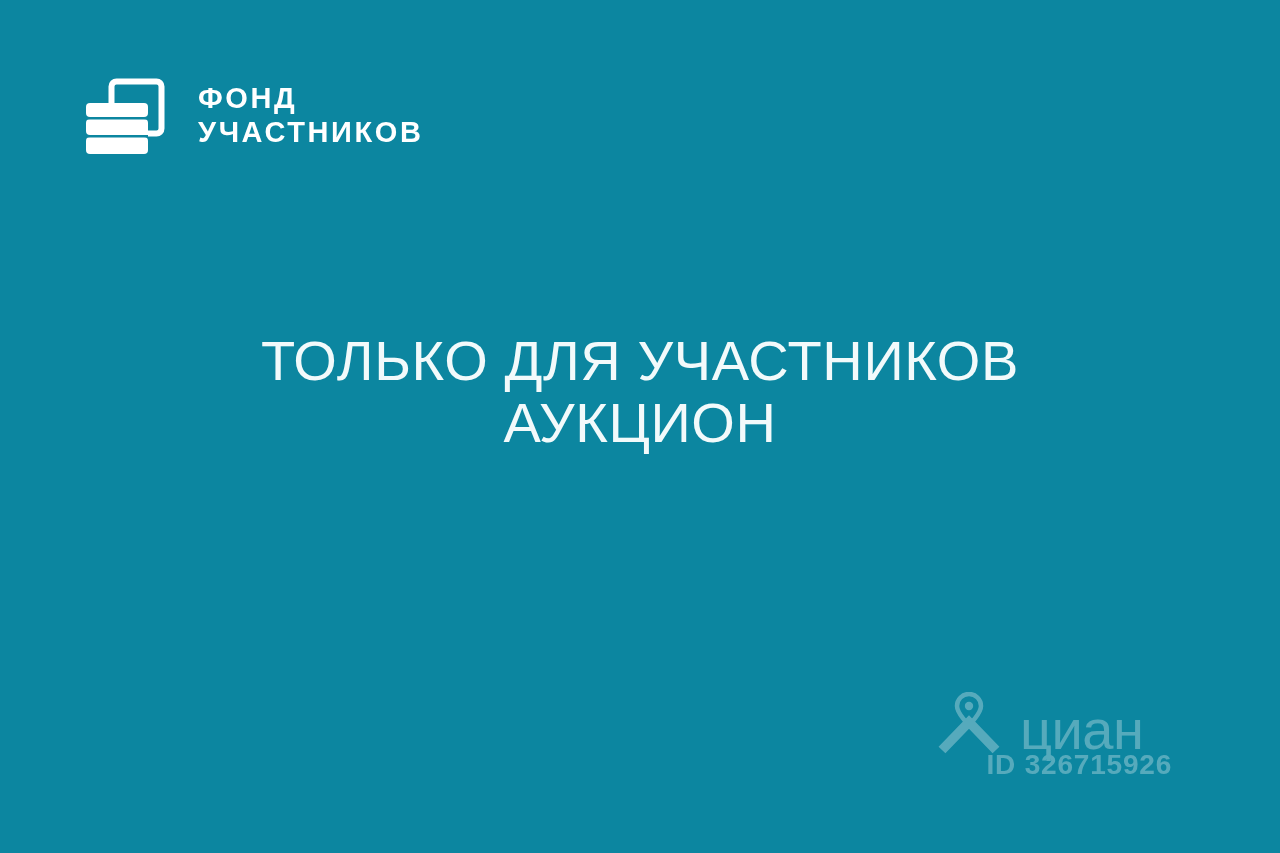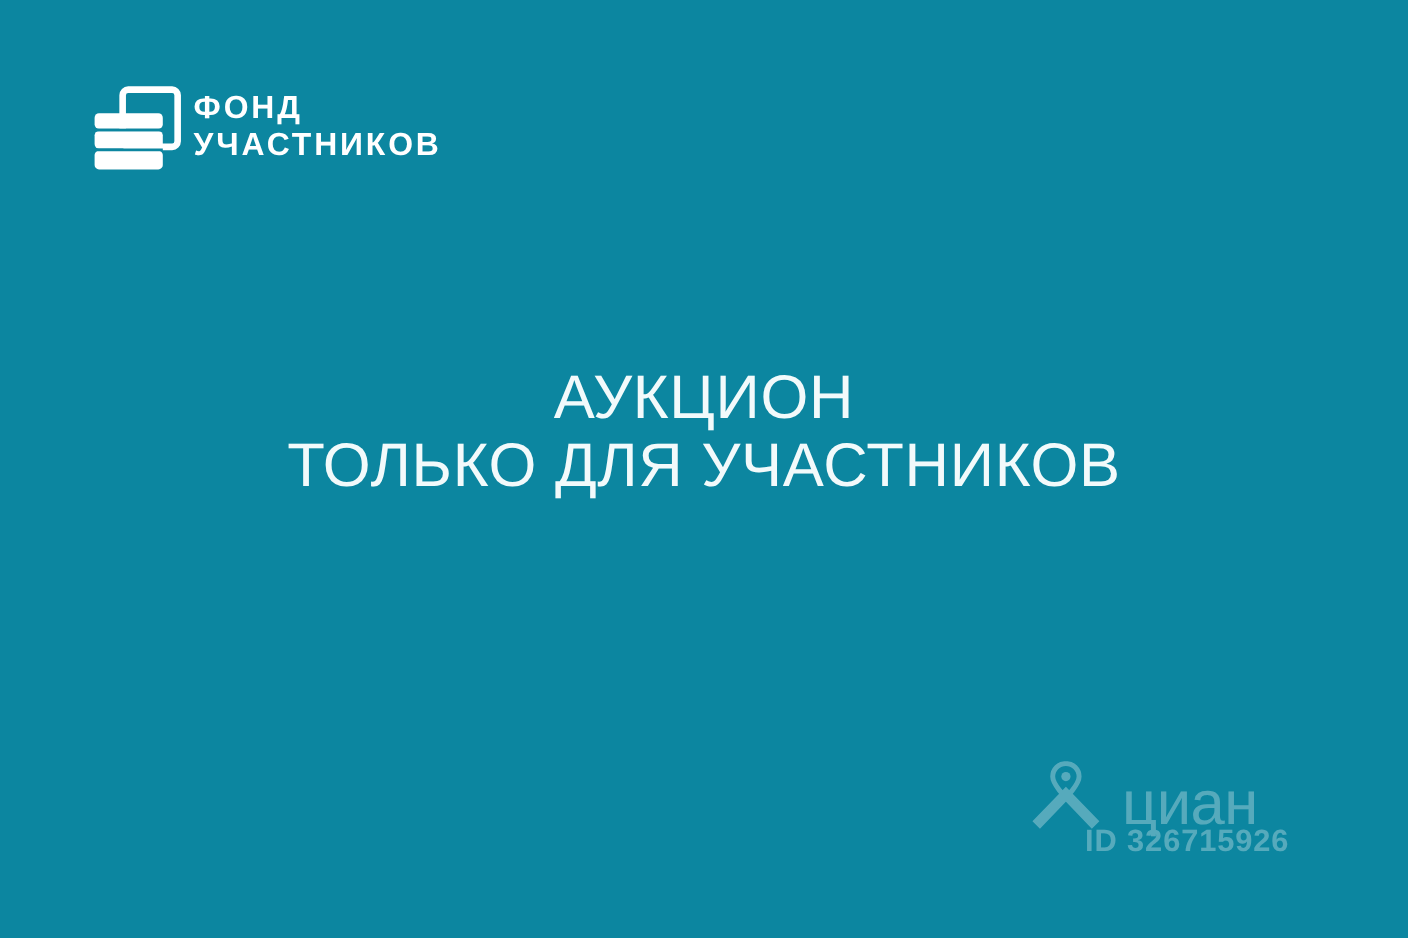--- a/index.html
+++ b/index.html
@@ -21,21 +21,21 @@
     overflow: hidden;
   }
 
   
   #brand-lockup {
     position: absolute;
     left: 82px;
     top: 70px;
     display: flex;
     align-items: center;
-    gap: 6px;
+    gap: 28px;
   }
 
   #brand-mark {
     width: 88px;
     height: 88px;
     flex: 0 0 auto;
     display: block;
   }
 
   #brand-wordmark {
@@ -132,22 +132,22 @@
     </svg>
 
     <div id="brand-wordmark">
       <span class="wm-line">ФОНД</span>
       <span class="wm-line">УЧАСТНИКОВ</span>
     </div>
 
   </div>
 
   <div id="headline">
+    <span class="hl-line">ТОЛЬКО ДЛЯ УЧАСТНИКОВ</span>
     <span class="hl-line">АУКЦИОН</span>
-    <span class="hl-line">ТОЛЬКО ДЛЯ УЧАСТНИКОВ</span>
   </div>
 
   <div id="watermark">
     <div id="watermark-logo-row">
       <svg id="watermark-glyph" viewBox="0 0 62 62" aria-hidden="true">
 
         <path d="M31 2 C24.4 2 19 7.4 19 14 C19 21.5 31 33 31 33 C31 33 43 21.5 43 14 C43 7.4 37.6 2 31 2 Z" fill="none" stroke="#ffffff" stroke-width="4.5" stroke-linejoin="round"></path>
         <circle cx="31" cy="14" r="4.2" fill="#ffffff"></circle>
 
         <path d="M4 58 L31 30 L58 58" fill="none" stroke="#ffffff" stroke-width="9.5" stroke-linejoin="miter" stroke-linecap="butt"></path>

